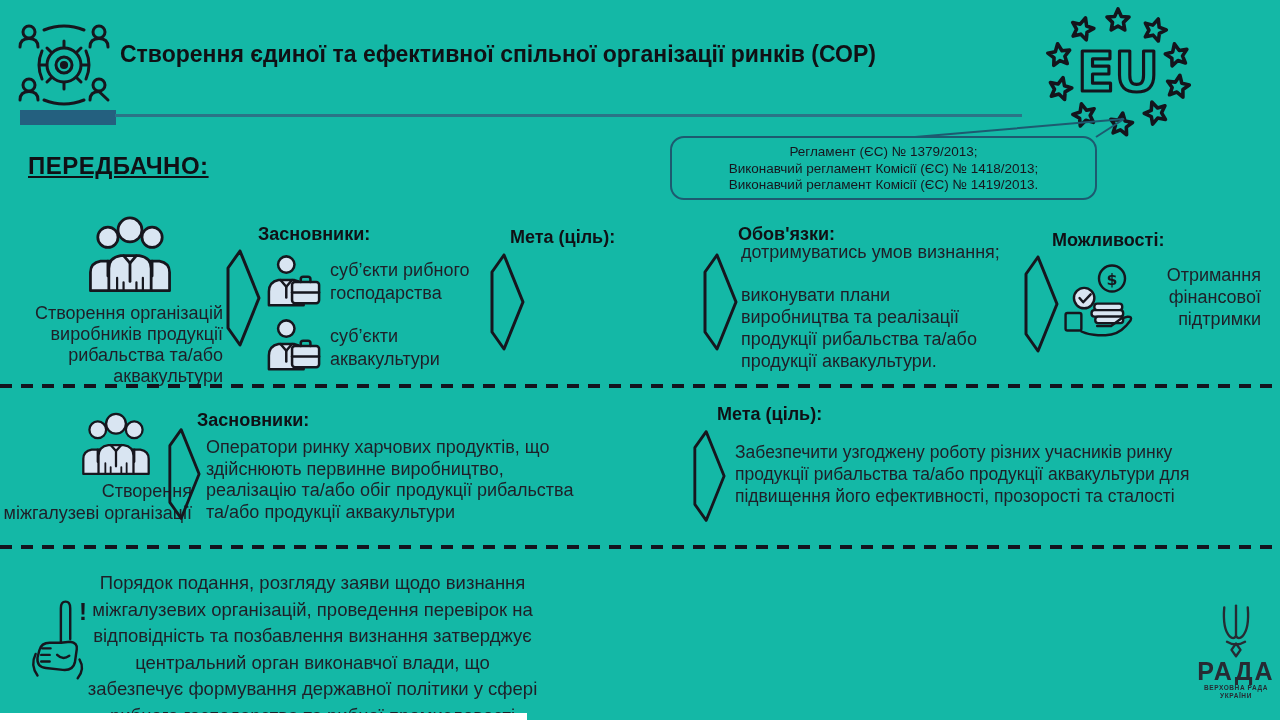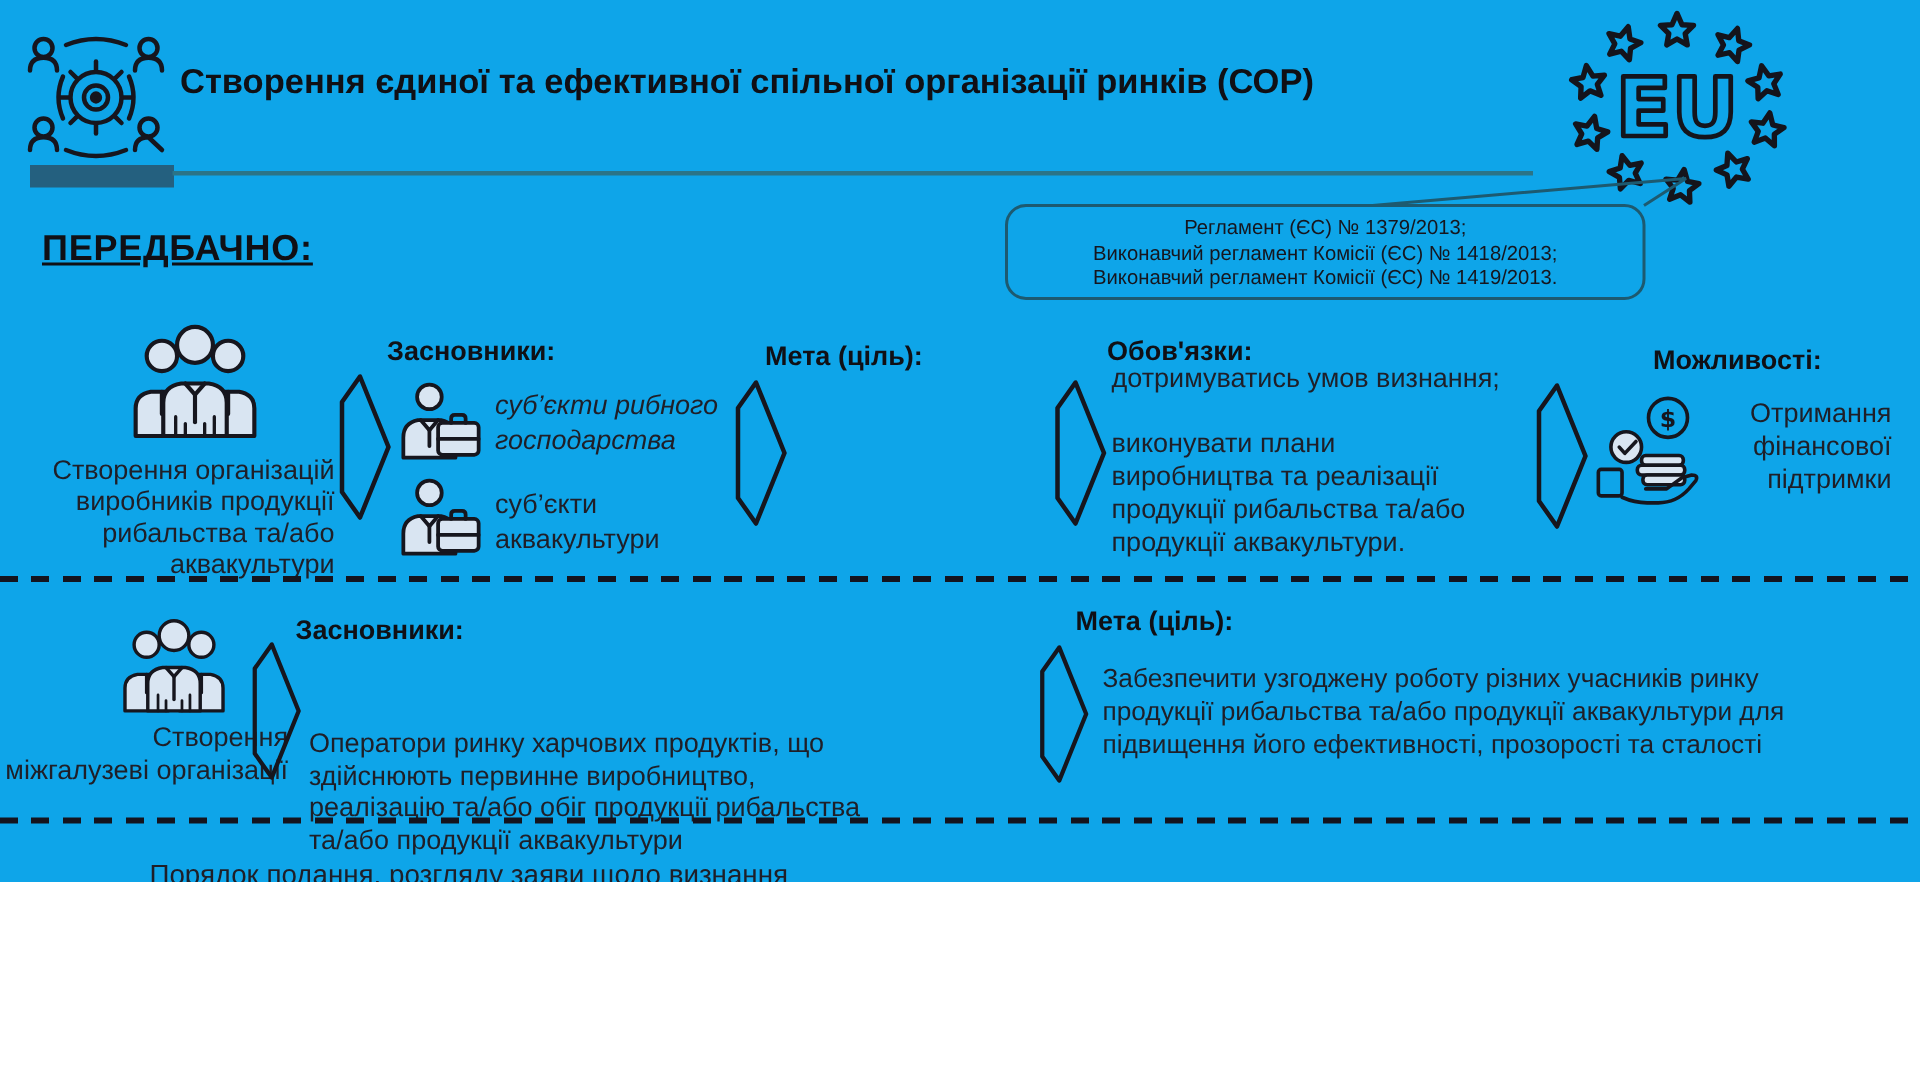--- a/index.html
+++ b/index.html
@@ -1,17 +1,17 @@
 <!DOCTYPE html>
 <html><head>
 <meta charset="utf-8">
 <style>
   html,body{margin:0;padding:0;}
   body{font-family:"Liberation Sans","DejaVu Sans",sans-serif;color:#1b1b22;}
-  .stage{position:relative;width:1280px;height:588px;background:#0ea5e9;overflow:hidden;}
+  .stage{position:relative;width:1280px;height:720px;background:#14b8a6;overflow:hidden;}
   .abs{position:absolute;}
   .title{font-size:23px;font-weight:bold;line-height:25px;color:#101015;}
   .bar-thick{background:#24607f;}
   .bar-thin{background:#2b7487;}
   .callout{border:2px solid #1d5a70;border-radius:14px;text-align:center;
            font-size:13.5px;line-height:16.5px;color:#16161e;padding-top:6px;}
   .section-heading{font-size:24px;font-weight:bold;text-decoration:underline;color:#101015;letter-spacing:.5px;}
   .h-label{font-size:18px;font-weight:bold;color:#101015;}
   .body-text{font-size:18px;line-height:22px;color:#1f1f28;}
   .centered{text-align:right;}
@@ -133,21 +133,21 @@
         <circle cx="21" cy="10" r="8.5"></circle>
           <path d="M3,52 V38 Q3,28 13,26 H29 Q39,28 39,38 V52 Z"></path>
         <path d="M21,33 V44" fill="none"></path>
           <path d="M15,26 l6,7 6,-7" fill="none"></path>
         <rect x="27" y="28" width="28" height="22" rx="3"></rect>
         <path d="M36,28 v-3 q0,-2.5 2.5,-2.5 h5 q2.5,0 2.5,2.5 v3" fill="none"></path>
           <path d="M27,39 H55" fill="none"></path>
       </g>
     </svg>
   </div>
-  <div class="abs body-text" style="left:330px;top:259px;width:168px;line-height:23px;font-style:italic;">суб’єкти рибного господарства</div>
+  <div class="abs body-text" style="left:330px;top:259px;width:168px;line-height:23px;">суб’єкти рибного господарства</div>
 
   <div class="abs" style="left:266px;top:318px;">
     <svg width="56" height="54" viewBox="0 0 58 54">
       <g stroke="#16161e" stroke-width="2.6" fill="#d9e5f2" stroke-linecap="round" stroke-linejoin="round">
         <circle cx="21" cy="10" r="8.5"></circle>
           <path d="M3,52 V38 Q3,28 13,26 H29 Q39,28 39,38 V52 Z"></path>
         <path d="M21,33 V44" fill="none"></path>
           <path d="M15,26 l6,7 6,-7" fill="none"></path>
         <rect x="27" y="28" width="28" height="22" rx="3"></rect>
         <path d="M36,28 v-3 q0,-2.5 2.5,-2.5 h5 q2.5,0 2.5,2.5 v3" fill="none"></path>
@@ -174,21 +174,21 @@
   <div class="abs h-label" style="left:738px;top:224px;">Обов'язки:</div>
   <div class="abs body-text" style="left:741px;top:241px;width:270px;">дотримуватись умов визнання;</div>
   <div class="abs body-text" style="left:741px;top:284px;width:252px;">виконувати плани виробництва та реалізації продукції рибальства та/або продукції аквакультури.</div>
 
   <div class="abs" style="left:1023px;top:254px;">
     <svg width="36" height="100" viewBox="0 0 36 100">
         <polygon points="15,3 3,20 3,80 15,97 34,50" fill="none" stroke="#16161e" stroke-width="3" stroke-linejoin="round"></polygon>
       </svg>
   </div>
 
-  <div class="abs h-label" style="left:1102px;top:230px;">Можливості:</div>
+  <div class="abs h-label" style="left:1052px;top:230px;">Можливості:</div>
 
   <div class="abs" style="left:1060px;top:260px;">
     <svg width="78" height="78" viewBox="0 0 84 82">
       <g stroke="#16161e" stroke-width="2.6" fill="none" stroke-linecap="round" stroke-linejoin="round">
         <circle cx="56" cy="19" r="14"></circle>
         <text x="56" y="25.5" text-anchor="middle" font-size="17" font-weight="bold" fill="#16161e" stroke="none" font-family="DejaVu Sans, Liberation Sans, sans-serif">$</text>
         <rect x="37" y="46" width="30" height="7" rx="3" fill="#d9e5f2"></rect>
         <rect x="34" y="53" width="34" height="7" rx="3" fill="#d9e5f2"></rect>
         <rect x="38" y="60" width="30" height="7" rx="3" fill="#d9e5f2"></rect>
         <circle cx="26" cy="40" r="11" fill="#d9e5f2"></circle>
@@ -221,21 +221,21 @@
   </div>
   <div class="abs body-text centered" style="left:2px;top:480px;width:190px;">Створення міжгалузеві організації</div>
 
   <div class="abs" style="left:167px;top:426px;">
     <svg width="34" height="96" viewBox="0 0 36 100">
         <polygon points="15,3 3,20 3,80 15,97 34,50" fill="none" stroke="#16161e" stroke-width="3" stroke-linejoin="round"></polygon>
       </svg>
   </div>
 
   <div class="abs h-label" style="left:197px;top:410px;">Засновники:</div>
-  <div class="abs body-text" style="left:206px;top:437px;width:368px;line-height:21.5px;margin-top:48px;">Оператори ринку харчових продуктів, що здійснюють первинне виробництво, реалізацію та/або обіг продукції рибальства та/або продукції аквакультури</div>
+  <div class="abs body-text" style="left:206px;top:437px;width:368px;line-height:21.5px;">Оператори ринку харчових продуктів, що здійснюють первинне виробництво, реалізацію та/або обіг продукції рибальства та/або продукції аквакультури</div>
 
   <div class="abs" style="left:692px;top:428px;">
     <svg width="34" height="96" viewBox="0 0 36 100">
         <polygon points="15,3 3,20 3,80 15,97 34,50" fill="none" stroke="#16161e" stroke-width="3" stroke-linejoin="round"></polygon>
       </svg>
   </div>
 
   <div class="abs h-label" style="left:717px;top:404px;">Мета (ціль):</div>
   <div class="abs body-text" style="left:735px;top:441px;width:475px;font-size:17.5px;">Забезпечити узгоджену роботу різних учасників ринку продукції рибальства та/або продукції аквакультури для підвищення його ефективності, прозорості та сталості</div>
 

